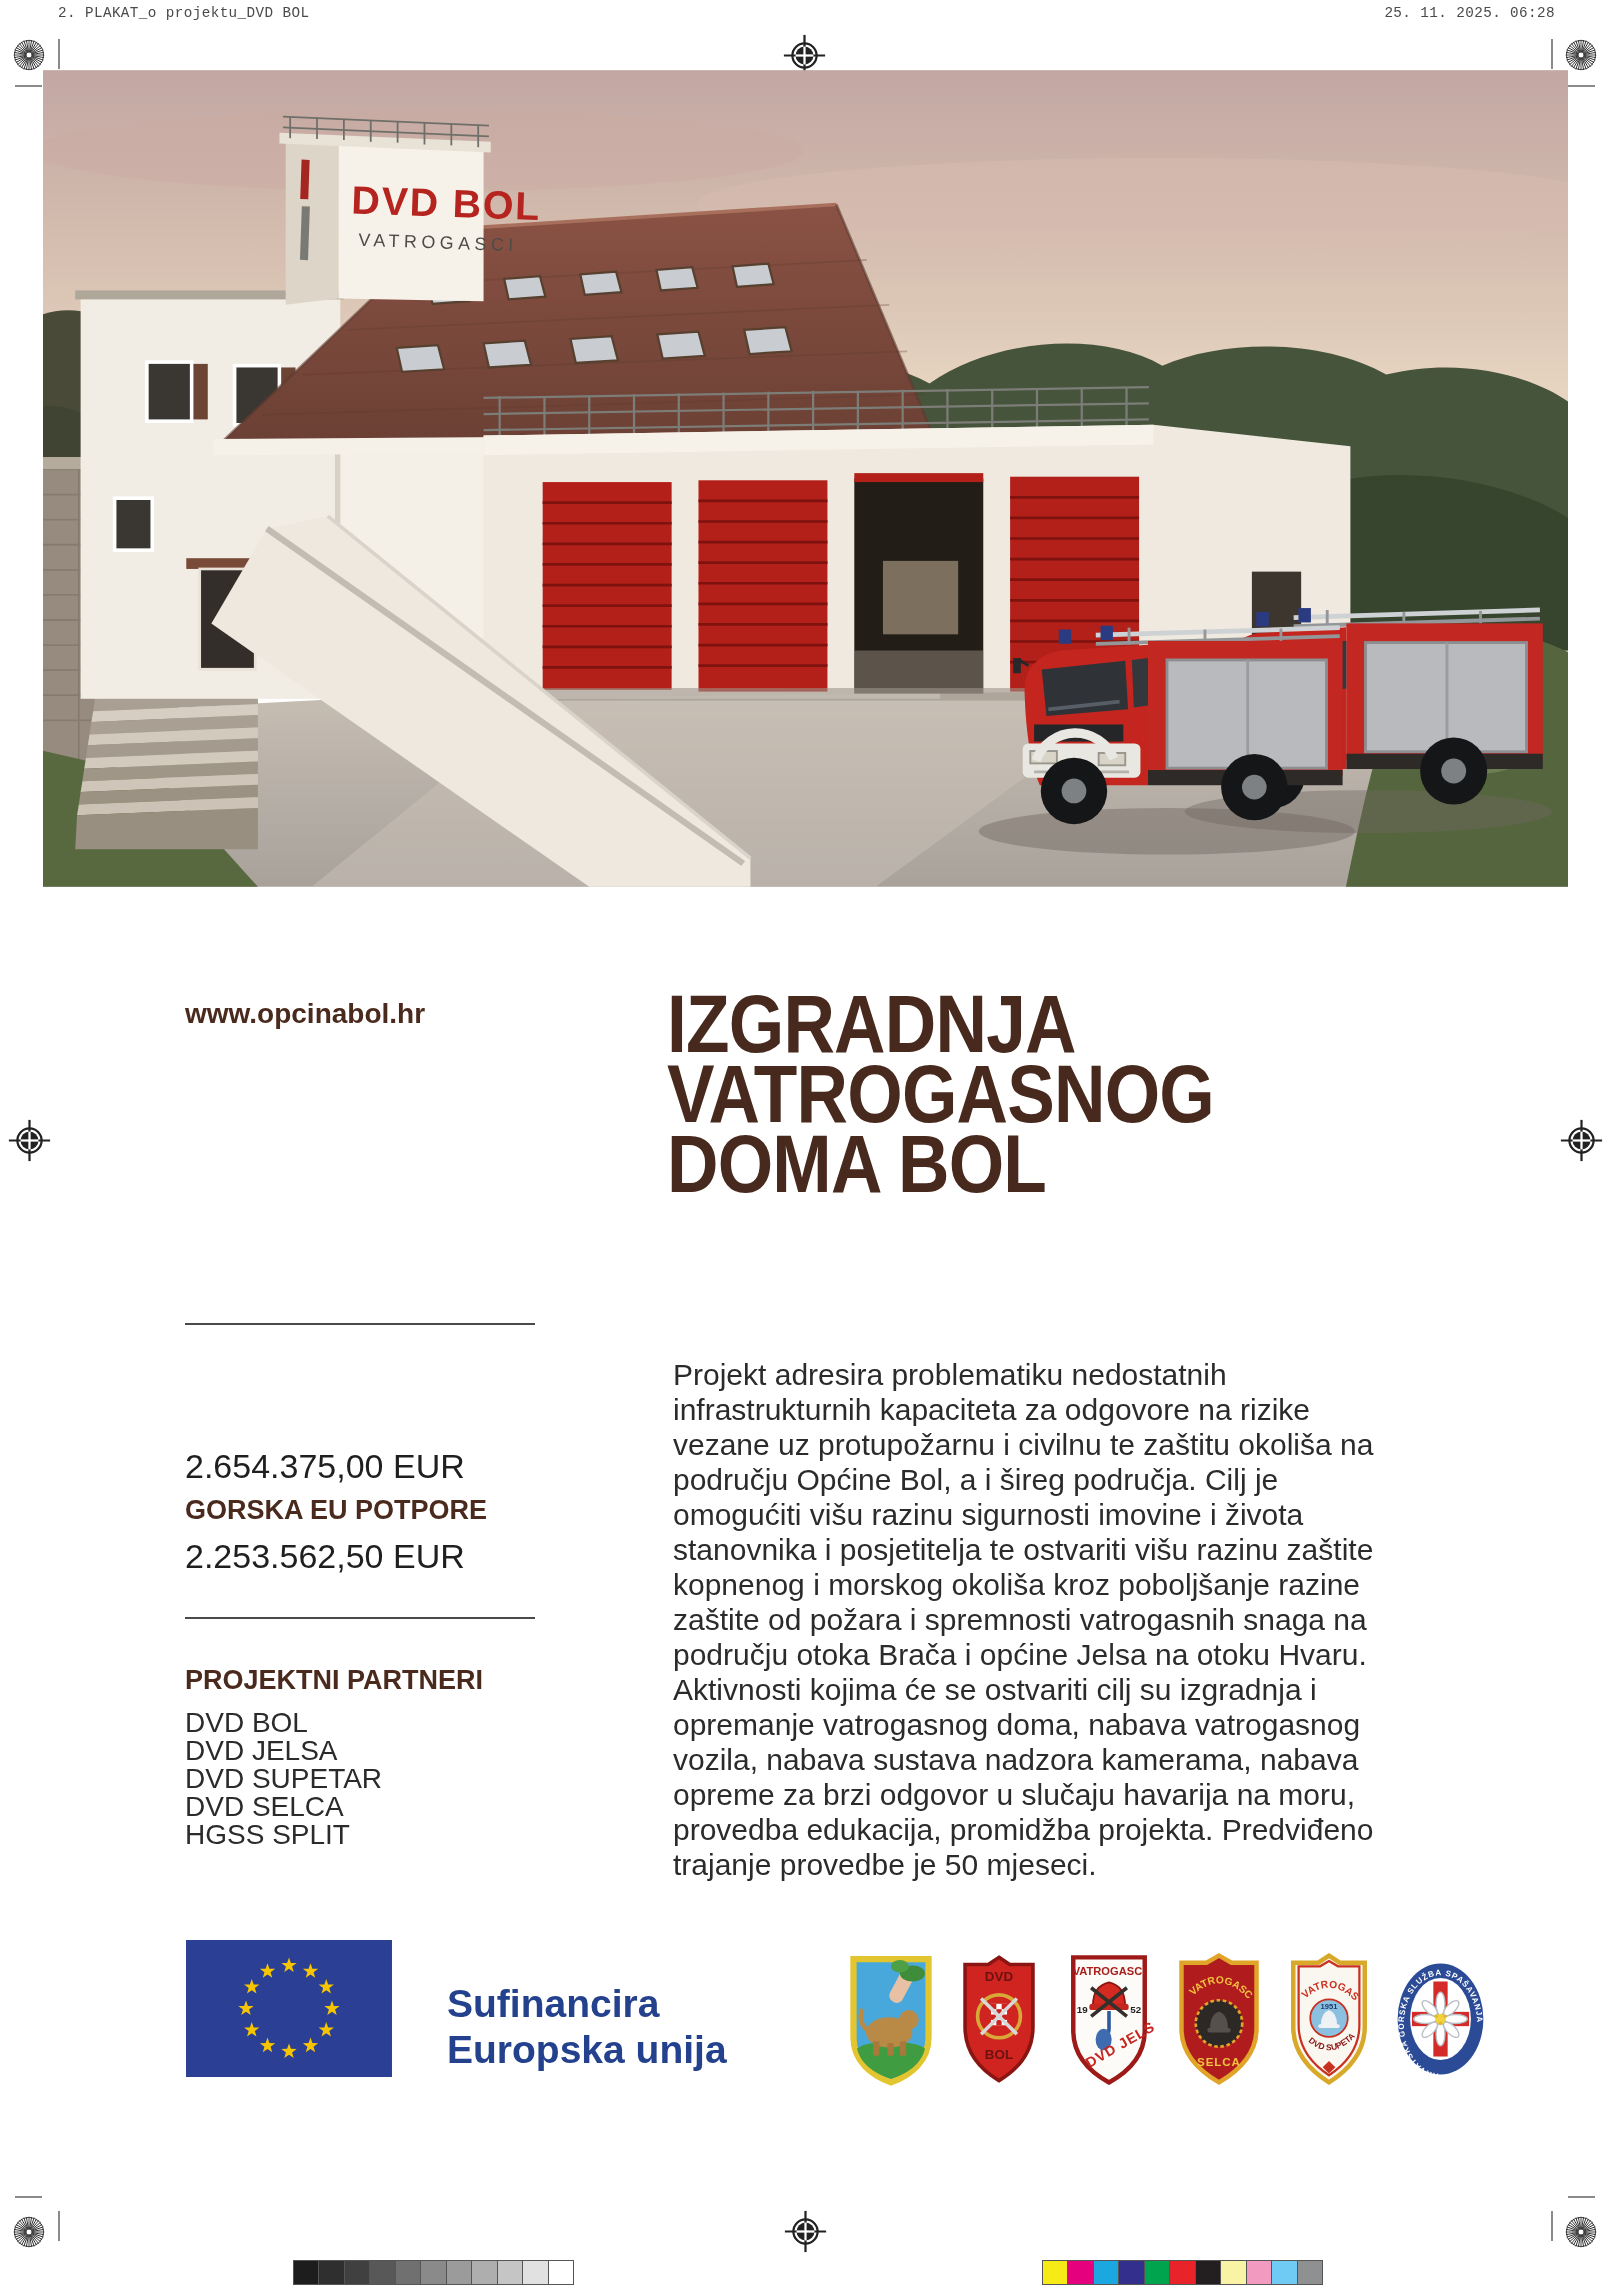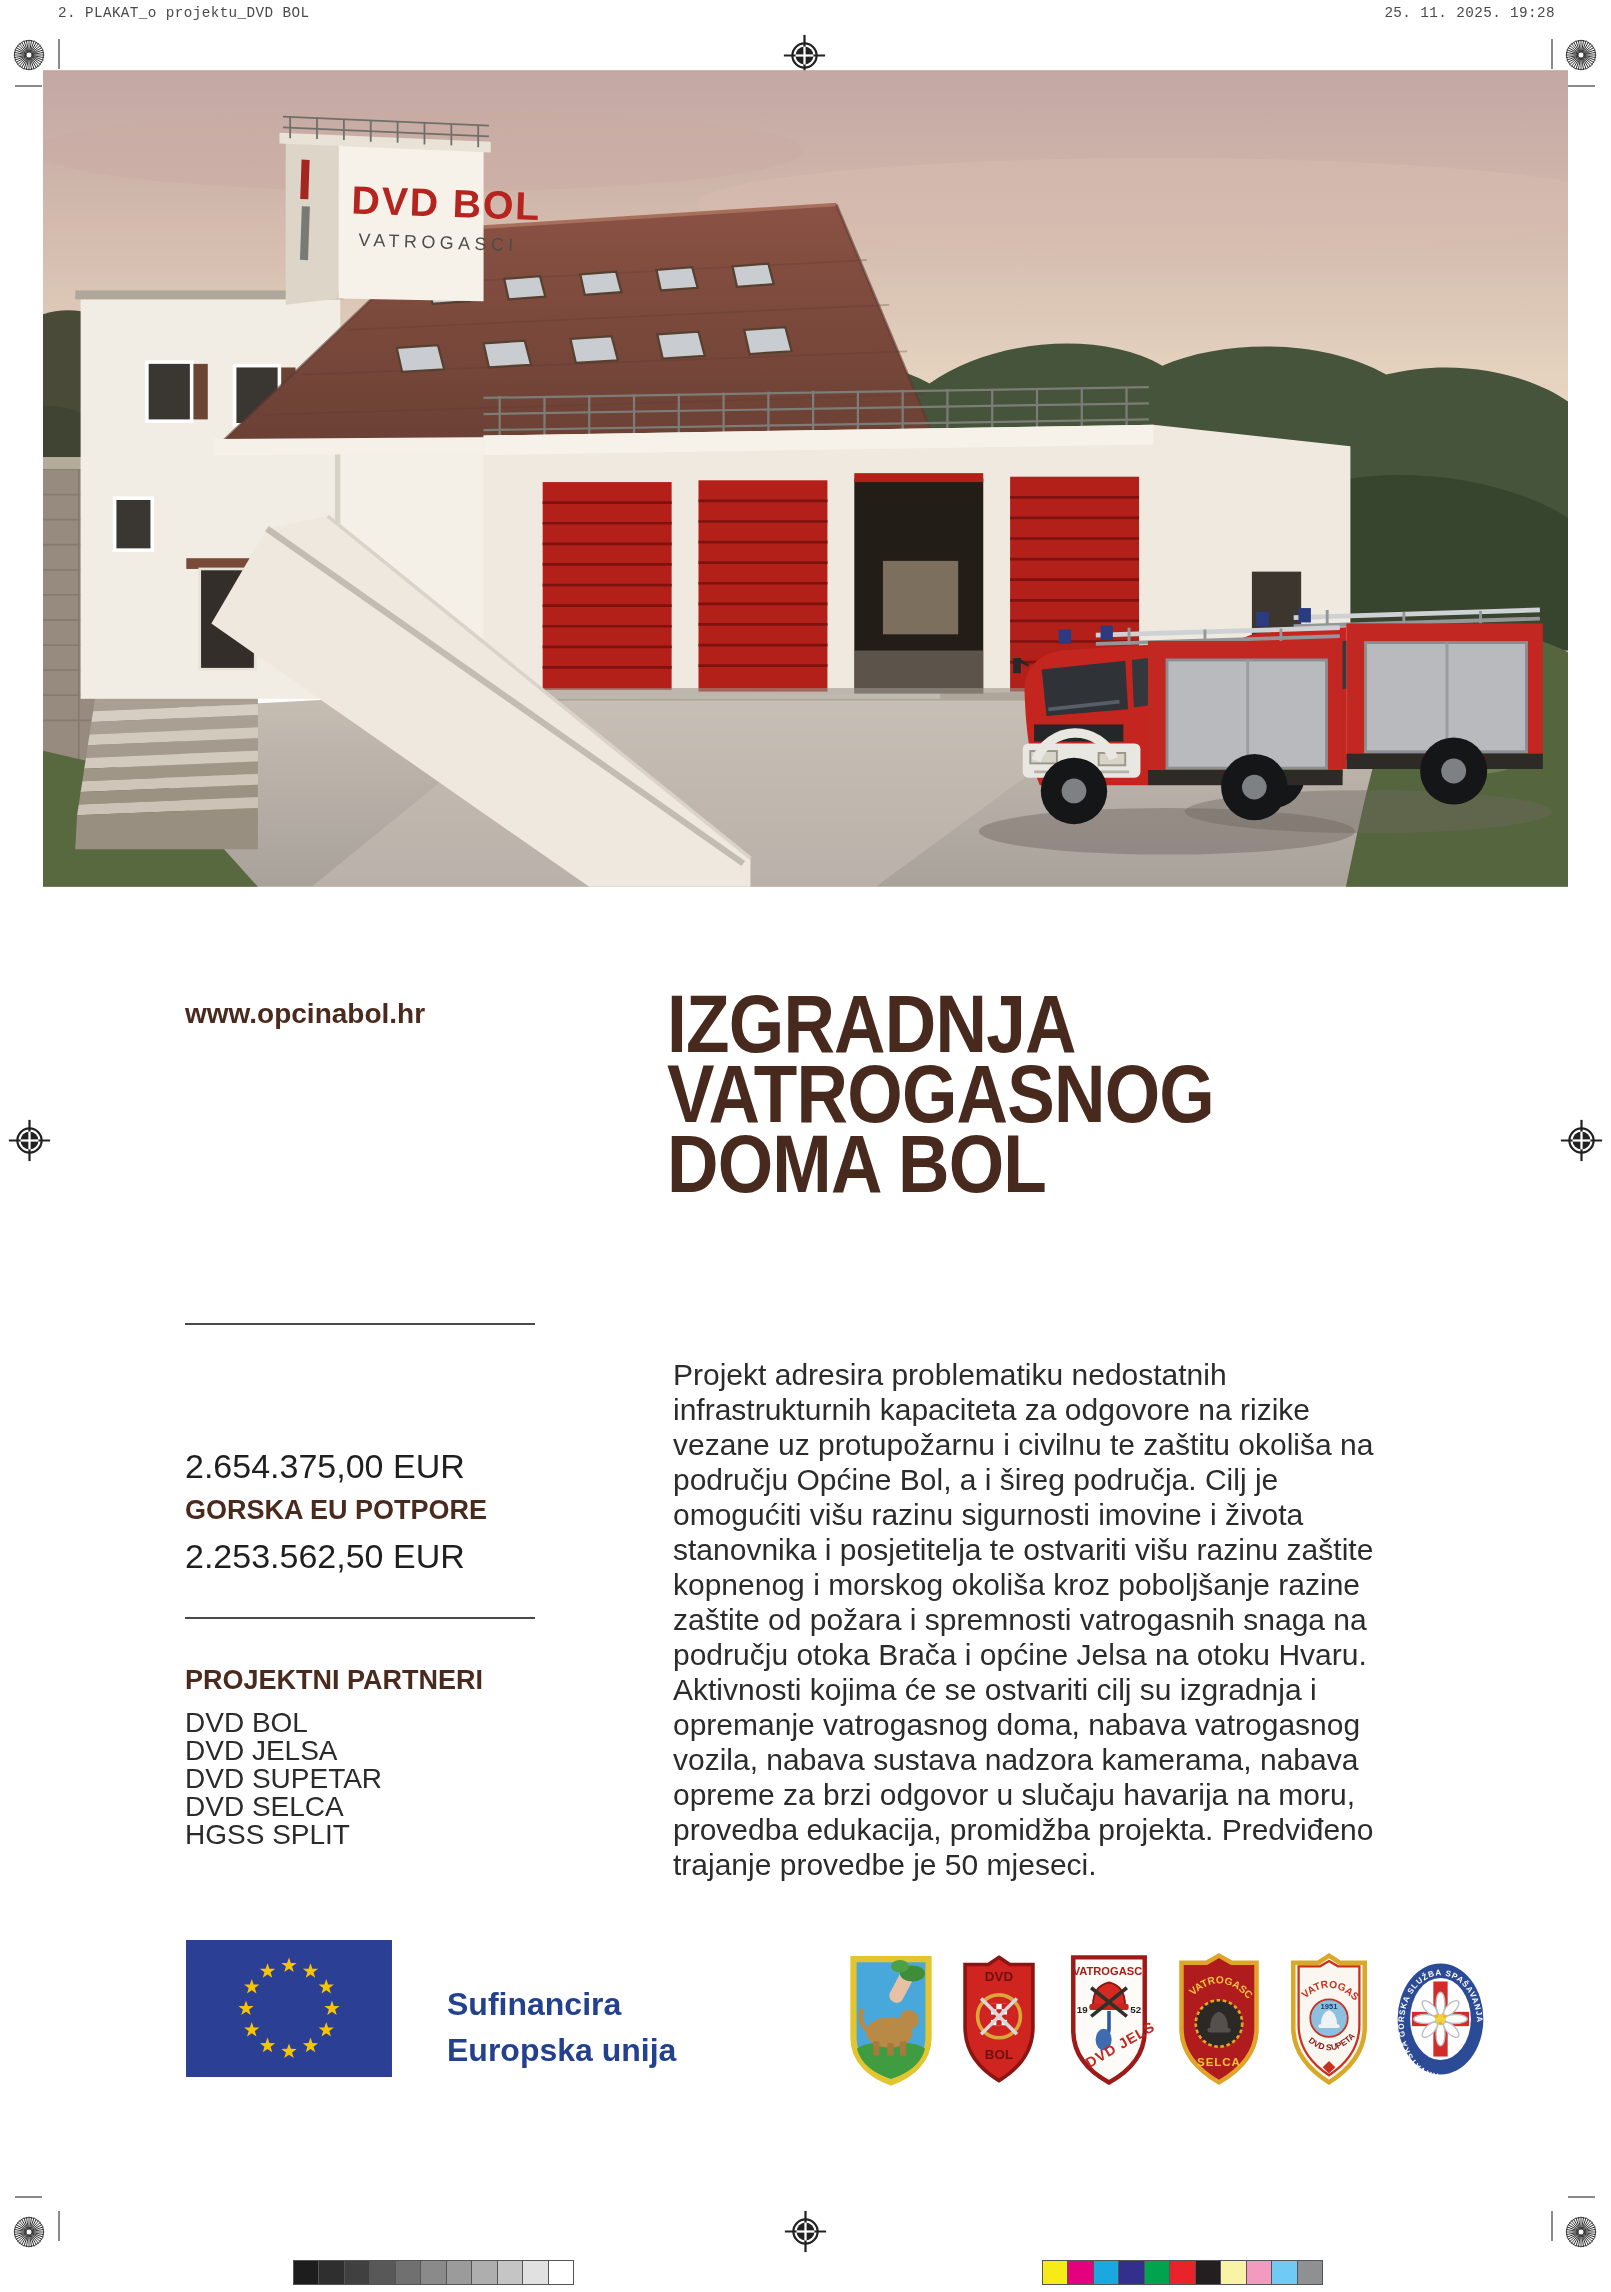--- a/index.html
+++ b/index.html
@@ -29,21 +29,21 @@
   .rule{position:absolute;left:185px;width:350px;height:1.8px;background:#4a4a4a;}
   .h-brown{position:absolute;left:185px;font-size:27px;font-weight:bold;color:#4b2a1e;line-height:32px;}
   .val{position:absolute;left:185px;font-size:34px;color:#1f1f1f;}
   .partners{position:absolute;left:185px;top:1709px;font-size:28px;color:#2b2b2b;line-height:28px;}
   .partners span{display:block;}
   .desc{position:absolute;left:673px;top:1357px;width:806px;font-size:30px;color:#2b2b2b;
         line-height:35px;white-space:pre-line;}
 
   
   #euflag{left:186px;top:1940px;}
-  .eu-text{left:447px;top:1981px;font-size:32px;font-weight:bold;color:#24418e;line-height:46px;}
+  .eu-text{left:447px;top:1981px;font-size:39px;font-weight:bold;color:#24418e;line-height:46px;}
 
   
   #badges{left:848px;top:1949px;width:602px;height:140px;display:flex;gap:20px;align-items:center;}
   #badges svg{flex:0 0 auto;}
 
   
   .calbar{position:absolute;top:2260px;height:25px;display:flex;border:1.8px solid #555;box-sizing:border-box;}
   #graybar{left:293px;width:281px;}
   #colorbar{left:1042px;width:281px;}
   .bar-cell{flex:1 1 auto;border-right:0.9px solid #555;}
@@ -103,21 +103,21 @@
             <line x1="0" y1="3" x2="0" y2="17" transform="rotate(340)"></line>
             <line x1="0" y1="3" x2="0" y2="17" transform="rotate(350)"></line>
         </g>
         <circle r="16.5" fill="none" stroke="#2a2a2a" stroke-width="1"></circle>
       </g>
       <polygon id="eustar" points="0,-9 2.12,-2.91 8.56,-2.78 3.43,1.11 5.29,7.28 0,3.6 -5.29,7.28 -3.43,1.11 -8.56,-2.78 -2.12,-2.91" fill="#f7c500"></polygon>
     </defs>
   </svg>
 
   <div class="abs mono hdr hdr-file">2. PLAKAT_o projektu_DVD BOL</div>
-  <div class="abs mono hdr hdr-time">25. 11. 2025. 19:28</div>
+  <div class="abs mono hdr hdr-time">25. 11. 2025. 06:28</div>
 
   <svg class="abs" style="left:13.4px;top:39px" width="32" height="32" viewBox="0 0 36 36">
       <use href="#pinwheel" x="18" y="18"></use>
     </svg>
   <svg class="abs" style="left:1565px;top:39px" width="32" height="32" viewBox="0 0 36 36">
       <use href="#pinwheel" x="18" y="18"></use>
     </svg>
   <svg class="abs" style="left:13.4px;top:2216px" width="32" height="32" viewBox="0 0 36 36">
       <use href="#pinwheel" x="18" y="18"></use>
     </svg>

